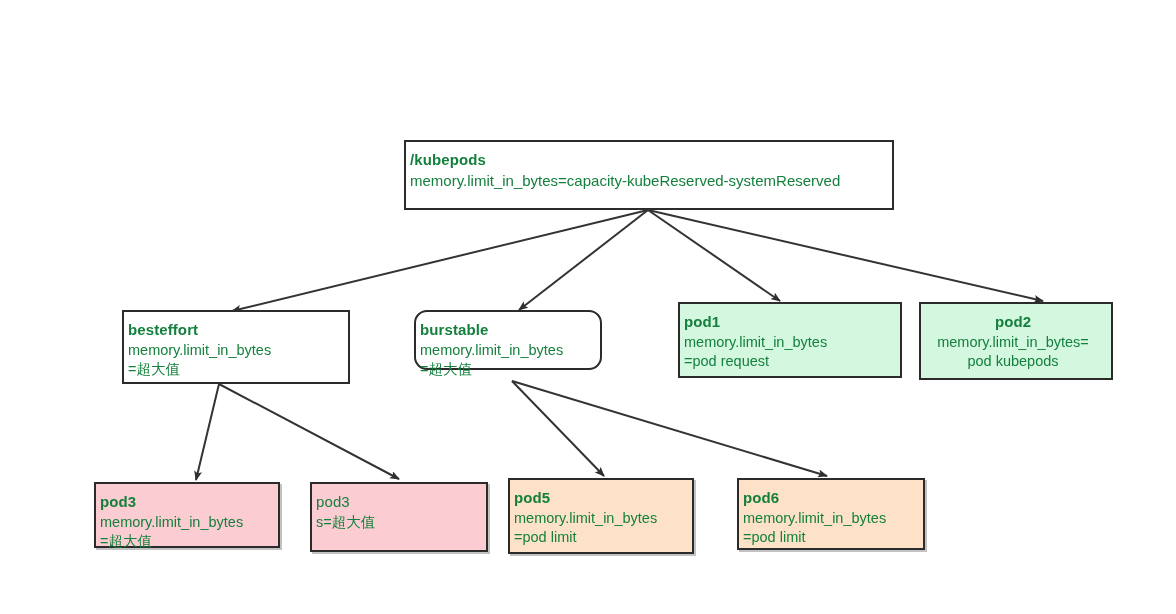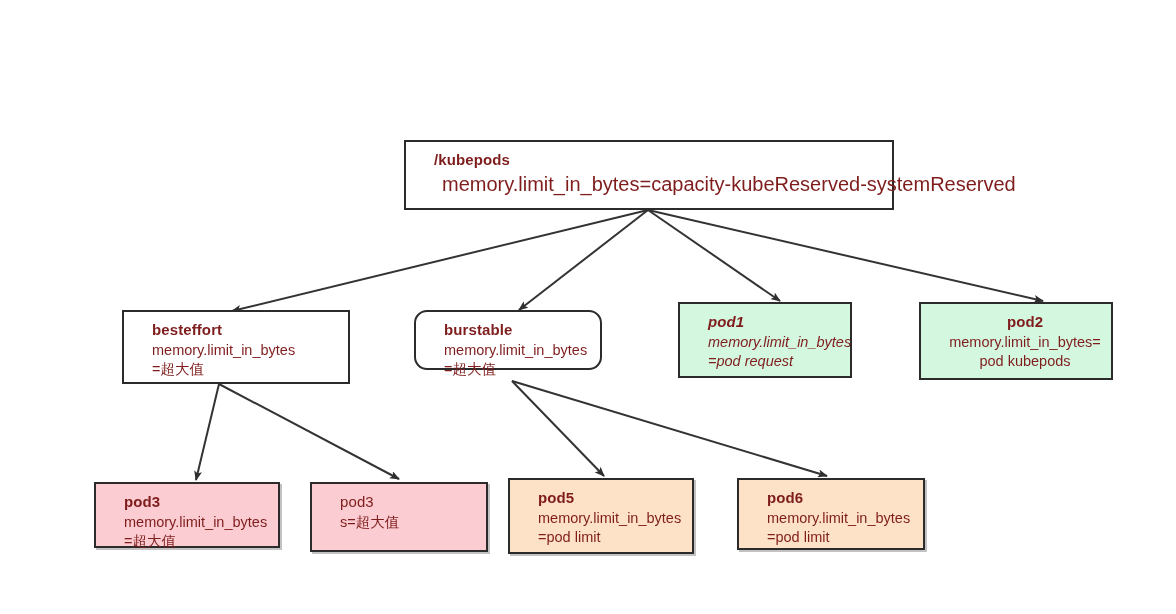--- a/index.html
+++ b/index.html
@@ -25,44 +25,44 @@
     left: 0; top: 0;
     width: 1176px;
     height: 614px;
     pointer-events: none;
   }
   .node {
     position: absolute;
     box-sizing: border-box;
     border: 2px solid #2b2b2b;
     background: #ffffff;
-    padding: 8px 10px 6px 28px;
+    padding: 8px 10px 6px 4px;
     line-height: 1.32;
-    color: #7f1d1d;
+    color: #15803d;
   }
   .node .title {
     font-weight: bold;
     font-size: 15px;
     letter-spacing: 0.1px;
     display: block;
     margin-bottom: 1px;
   }
   .node .title.plain {
     font-weight: normal;
   }
   .node .line {
     display: block;
     font-size: 14.5px;
     white-space: pre;
   }
   .node.shadow {
     box-shadow: 2px 2px 0 rgba(120,120,120,0.45);
   }
   .node.root { font-size: 15px; }
-  .node.root .line { font-size: 20px; margin-left: 8px; }
+  .node.root .line { font-size: 15px; }
 </style>
 </head>
 <body>
 
 <div id="canvas">
   <svg class="edges" viewBox="0 0 1176 614" width="1176" height="614">
     <defs>
       <marker id="arrowhead" markerWidth="10" markerHeight="8" refX="9" refY="4" orient="auto" markerUnits="userSpaceOnUse">
         <path d="M0,0 L10,4 L0,8 L2.2,4 Z" fill="#2f2f2f"></path>
       </marker>
@@ -86,21 +86,21 @@
       <div class="node" style="left: 122px; top: 310px; width: 228px; height: 74px; background: rgb(255, 255, 255); border-color: rgb(43, 43, 43);">
         <span class="title">besteffort</span>
         <span class="line">memory.limit_in_bytes</span>
         <span class="line">=超大值</span>
       </div>
       <div class="node" style="left: 414px; top: 310px; width: 188px; height: 60px; background: rgb(255, 255, 255); border-color: rgb(43, 43, 43); border-radius: 13px;">
         <span class="title">burstable</span>
         <span class="line">memory.limit_in_bytes</span>
         <span class="line">=超大值</span>
       </div>
-      <div class="node" style="left: 678px; top: 302px; width: 174px; height: 76px; background: rgb(212, 247, 224); border-color: rgb(43, 43, 43); font-style: italic;">
+      <div class="node" style="left: 678px; top: 302px; width: 224px; height: 76px; background: rgb(212, 247, 224); border-color: rgb(43, 43, 43);">
         <span class="title">pod1</span>
         <span class="line">memory.limit_in_bytes</span>
         <span class="line">=pod request</span>
       </div>
       <div class="node" style="left: 919px; top: 302px; width: 194px; height: 78px; background: rgb(212, 247, 224); border-color: rgb(43, 43, 43); text-align: center;">
         <span class="title">pod2</span>
         <span class="line">memory.limit_in_bytes=</span>
         <span class="line">pod kubepods</span>
       </div>
       <div class="node shadow" style="left: 94px; top: 482px; width: 186px; height: 66px; background: rgb(251, 204, 209); border-color: rgb(43, 43, 43);">

